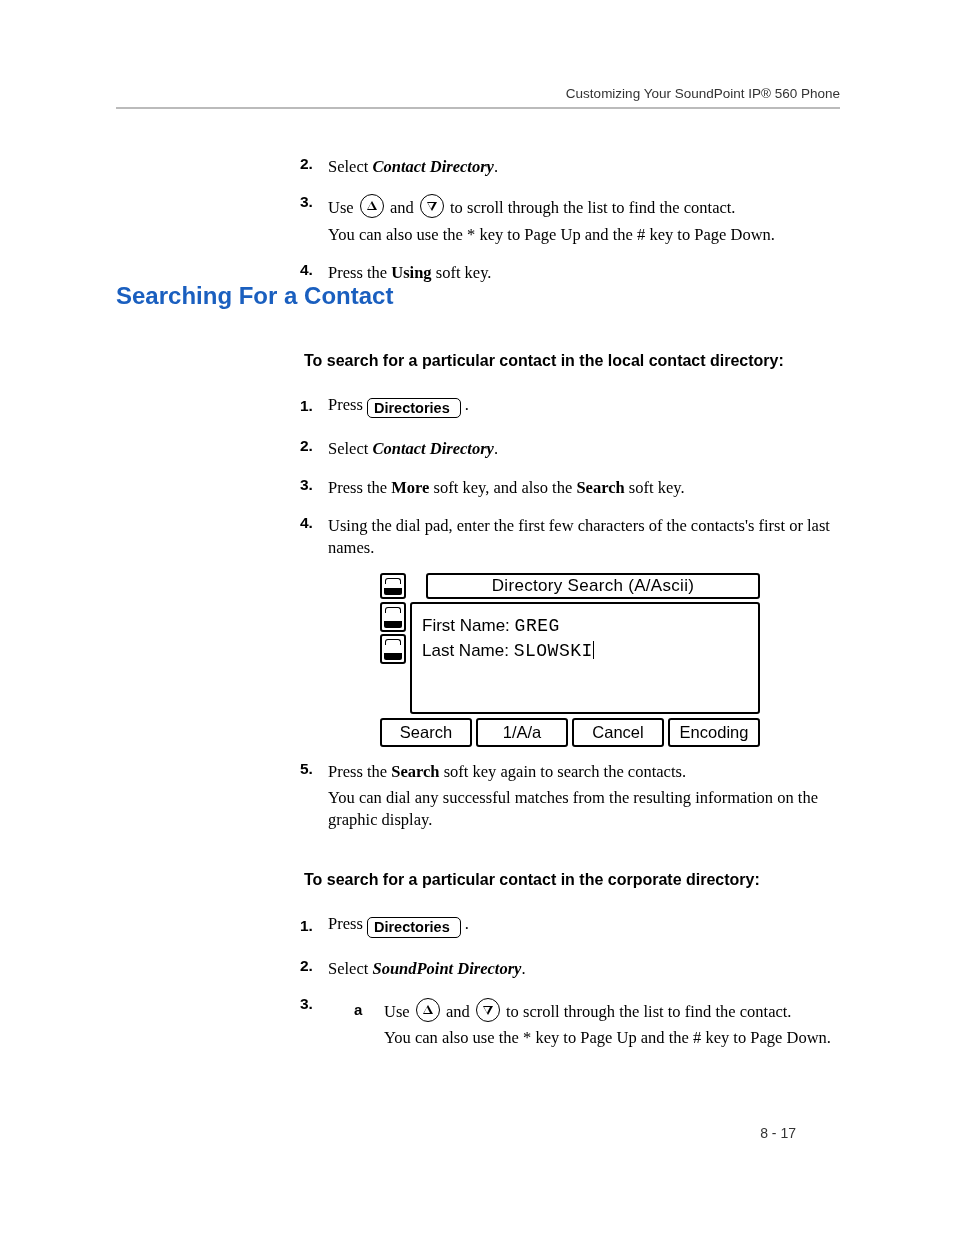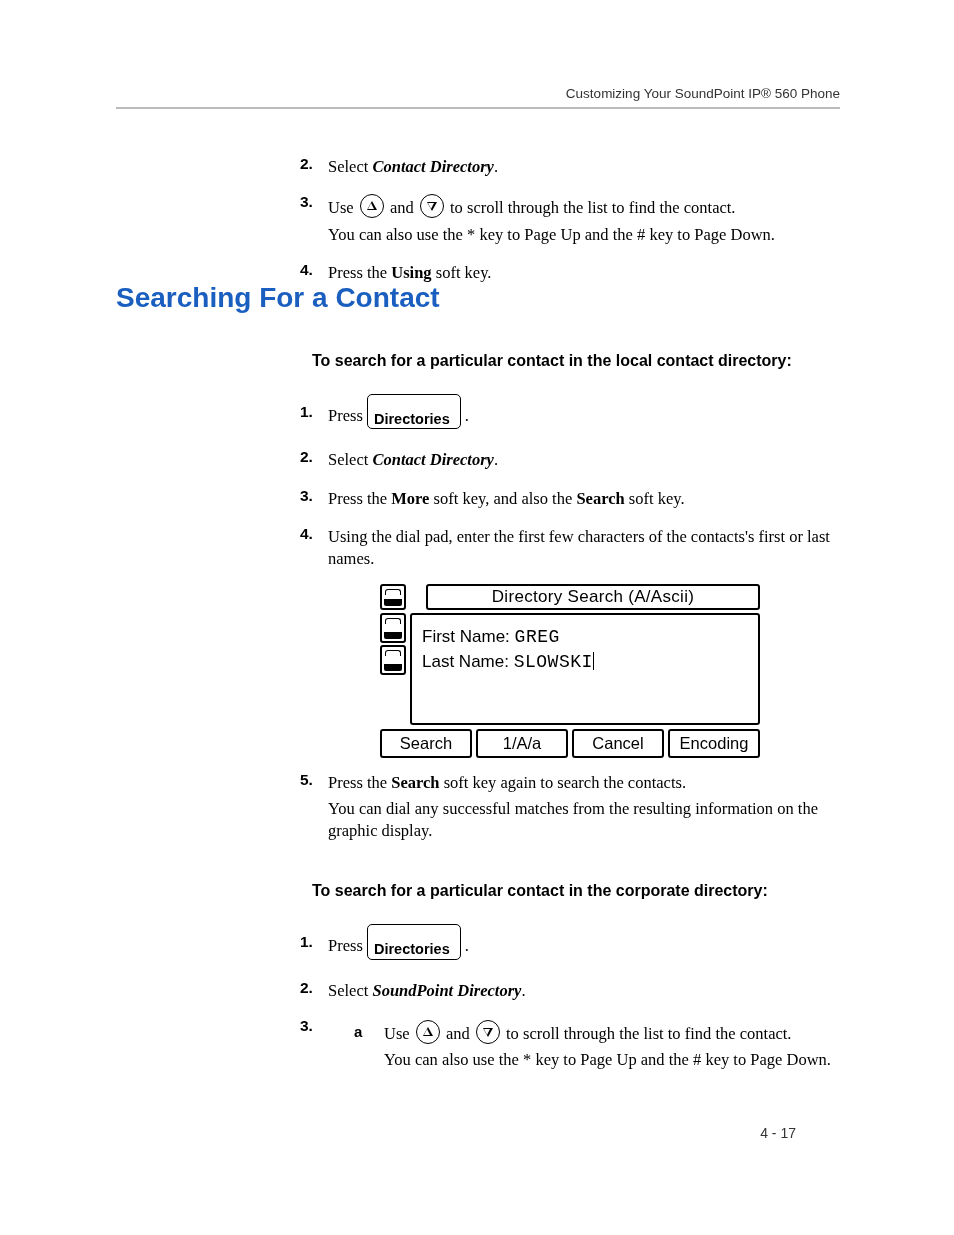--- a/index.html
+++ b/index.html
@@ -62,27 +62,27 @@
   }
   .li .body p { margin: 4px 0 4px 0; }
   .bi { font-weight: bold; font-style: italic; }
   .b  { font-weight: bold; }
   .section-heading {
     position: absolute;
     left: 116px;
     font-family: "Trebuchet MS", "Lucida Sans", sans-serif;
     font-weight: bold;
     color: #1a5fbf;
-    font-size: 28px;
+    font-size: 24px;
   }
   .sub-heading {
     font-family: "Trebuchet MS", "Lucida Sans", sans-serif;
     font-weight: bold;
     font-size: 16px;
-    margin: 0 0 18px 12px;
+    margin: 0 0 18px 4px;
   }
   
   .circ-key {
     display: inline-block;
     width: 22px; height: 22px;
     border: 1.6px solid #000;
     border-radius: 50%;
     position: relative;
     vertical-align: -5px;
     margin: 0 2px;
@@ -118,21 +118,21 @@
     border-left: 3.7px solid transparent;
     border-right: 3.7px solid transparent;
     border-top: 6px solid #fff;
     left:-3.7px; top:-7.8px;
   }
   
   .dir-btn {
     display: inline-block;
     border: 1.8px solid #000;
     border-radius: 5px;
-    padding: 16px 10px 1px 6px;
+    padding: 1px 10px 1px 6px;
     font-family: Arial, Helvetica, sans-serif;
     font-weight: bold;
     font-size: 14.5px;
     vertical-align: -3px;
     line-height: 1.15;
     background: #fff;
   }
   
   .lcd {
     width: 380px;
@@ -412,15 +412,15 @@
               <span> to scroll through the list to find the contact.</span>
             </p>
             <p style="margin:0;">You can also use the * key to Page Up and the # key to Page Down.</p>
           </div>
         </div>
       </div>
     </div>
 
   </div>
 
-  <div class="pagefoot">4 - 17</div>
+  <div class="pagefoot">8 - 17</div>
 
 </div>
 
 </body></html>

